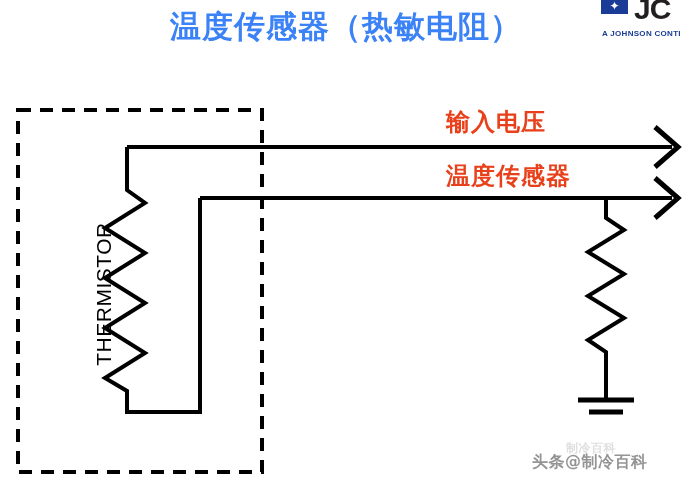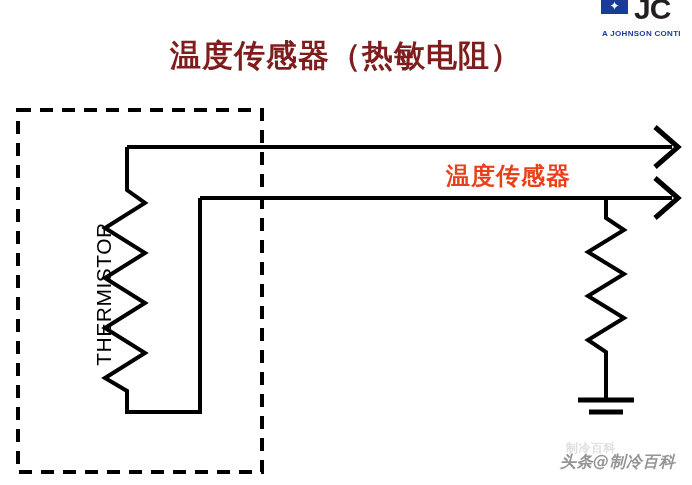--- a/index.html
+++ b/index.html
@@ -20,23 +20,22 @@
   #title {
     position: absolute;
     left: 0;
     top: 6px;
     width: 692px;
     text-align: center;
     font-family: "DejaVu Serif", serif;
     font-size: 31px;
     font-weight: bold;
     letter-spacing: 1px;
-    color: #7f1d1d;
+    color: #3b82f6;
     white-space: nowrap;
-    margin-top: 29px;
   }
 
   
   #logo {
     position: absolute;
     left: 601px;
     top: -2px;
     width: 95px;
     height: 30px;
   }
@@ -117,29 +116,28 @@
     font-weight: normal;
     letter-spacing: 0.5px;
     color: #000000;
     text-align: center;
     white-space: nowrap;
   }
 
   
   #watermark {
     position: absolute;
-    left: 560px;
+    left: 532px;
     top: 452px;
     font-family: "DejaVu Sans", sans-serif;
     font-size: 16px;
     font-weight: bold;
     color: rgba(60,60,60,0.55);
     white-space: nowrap;
     letter-spacing: 0.5px;
-    font-style: italic;
   }
   #watermark-ghost {
     position: absolute;
     left: 566px;
     top: 440px;
     font-family: "DejaVu Sans", sans-serif;
     font-size: 12px;
     font-weight: bold;
     color: rgba(150,150,150,0.30);
     white-space: nowrap;
@@ -178,20 +176,21 @@
     <polyline points="606,198 606,218
                       624,230 588,252 624,274 588,296 624,318 588,340
                       606,352 606,398" fill="none" stroke="#000000" stroke-width="4" stroke-linejoin="miter" stroke-linecap="butt"></polyline>
 
     <g>
       <line x1="578" y1="400" x2="634" y2="400" stroke="#000000" stroke-width="5"></line>
       <line x1="589" y1="412" x2="623" y2="412" stroke="#000000" stroke-width="5"></line>
     </g>
   </svg>
 
+  <div class="vlabel" id="label-input">输入电压</div>
 
   <div class="vlabel" id="label-output">温度传感器</div>
 
   <div id="thermistor-label">THERMISTOR</div>
 
   <div id="watermark-ghost">制冷百科</div>
   <div id="watermark">头条@制冷百科</div>
 
 </div>
 

